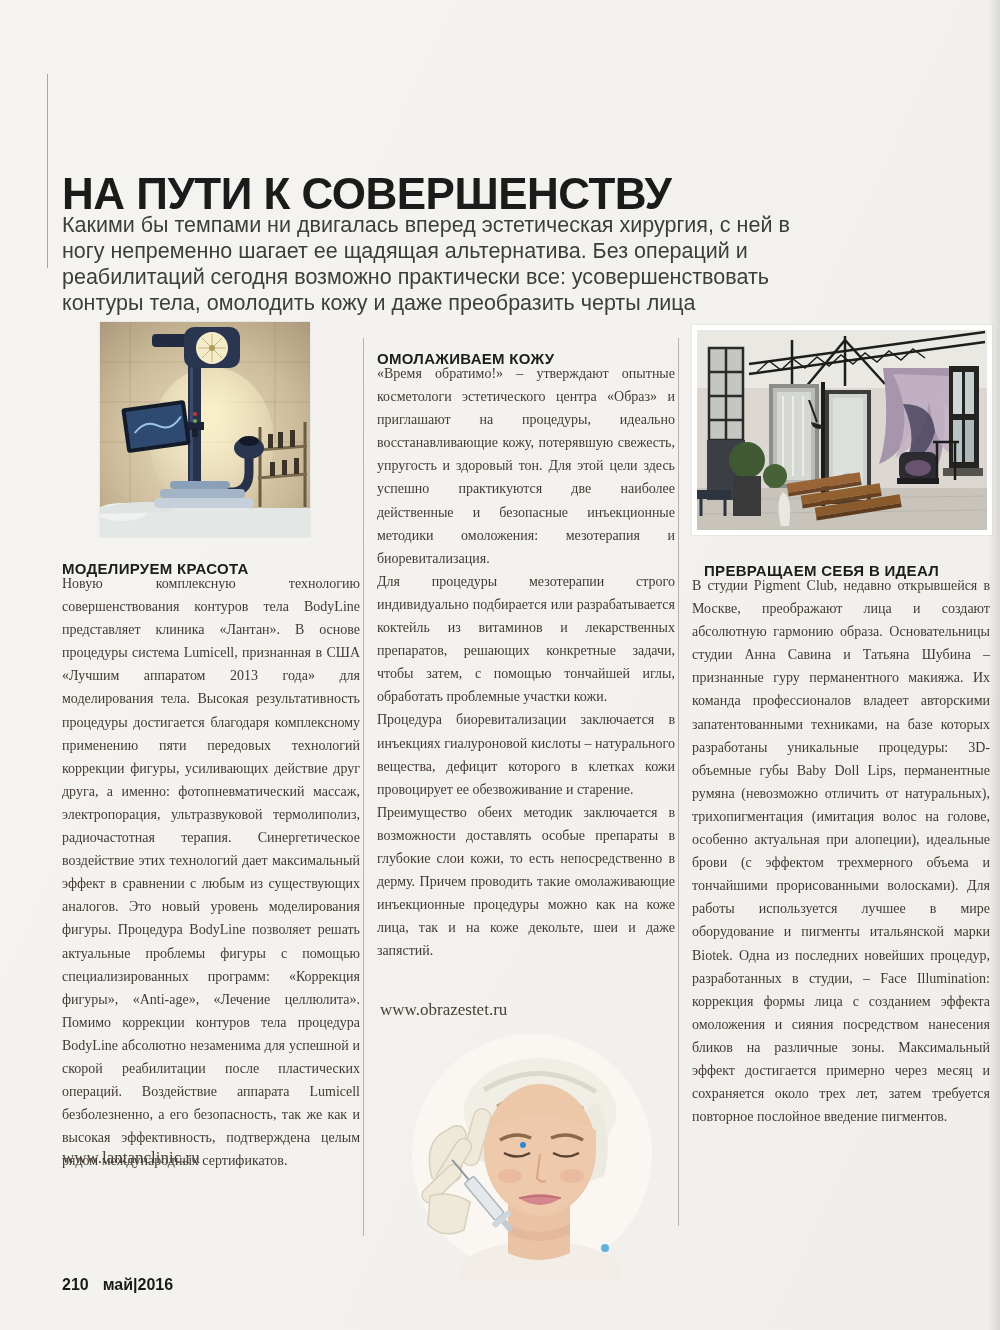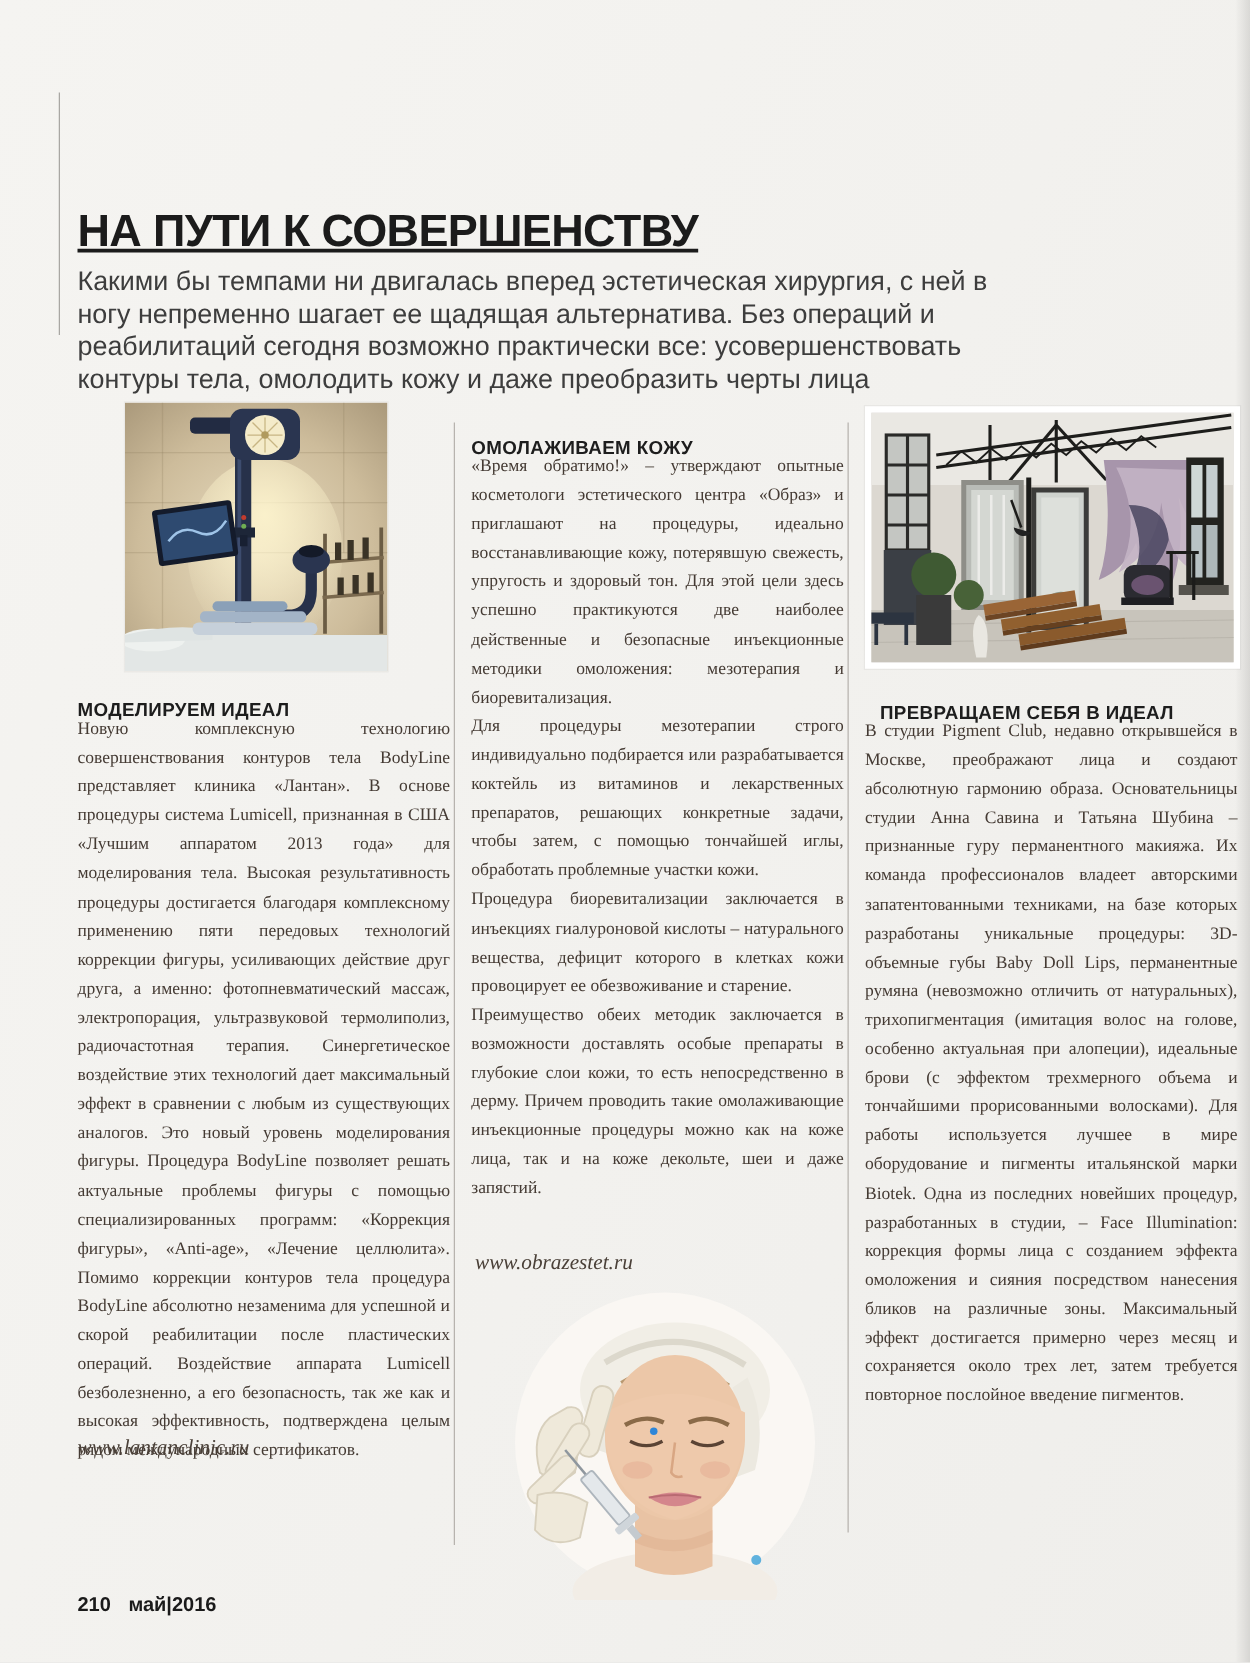--- a/index.html
+++ b/index.html
@@ -12,34 +12,34 @@
   .masthead{position:absolute;left:35px;top:20px;width:957px;height:53px;
         border-top:1px solid #8f8d8a;border-bottom:1px solid #8f8d8a;}
   .masthead .section{position:absolute;left:20px;top:17px;font-size:14px;color:#6e6e6e;
         letter-spacing:7px;}
   .masthead .vrule{position:absolute;top:0;height:100%;width:1px;background:#8f8d8a;}
   .masthead .vrule.a{left:205px;} .masthead .vrule.b{left:209px;}
   .masthead .category{position:absolute;left:228px;top:16px;font-size:15px;font-weight:bold;
         color:#141414;letter-spacing:1px;}
   .left-rule{position:absolute;left:47px;top:74px;width:1px;height:194px;background:#a9a7a3;}
   
-  .hero-title{position:absolute;left:62px;top:140px;font-size:36px;font-weight:bold;
-        color:#1b1b1b;letter-spacing:-0.5px;text-decoration:underline;}
+  .hero-title{position:absolute;left:62px;top:140px;font-size:44px;font-weight:bold;
+        color:#1b1b1b;letter-spacing:-0.5px;}
   .hero-lead{position:absolute;left:62px;top:190px;width:745px;font-size:21.5px;
         line-height:26px;color:#3d3d3d;}
   
   .col-divider{position:absolute;top:338px;width:1px;background:#b7b3ae;}
   .col-divider.d1{left:363px;height:898px;}
   .col-divider.d2{left:678px;height:888px;}
   .col-heading{position:absolute;font-size:15px;font-weight:bold;color:#1d1d1d;
         letter-spacing:.3px;}
   .col-body{position:absolute;width:298px;font-family:"Liberation Serif",serif;
         font-size:14px;line-height:23.1px;color:#443a33;text-align:justify;
         white-space:pre-line;}
-  .col-url{position:absolute;font-family:"Liberation Serif",serif;font-style:italic;
+  .col-url{position:absolute;font-family:"Liberation Serif",serif;
         font-size:17px;color:#4a4038;}
   
   figure{margin:0;padding:0;}
   .fig{position:absolute;background:#fff;box-shadow:0 0 0 1px rgba(0,0,0,0.04);}
   .fig svg{display:block;}
   .fig-device{left:100px;top:322px;}
   .fig-interior{left:692px;top:325px;padding:5px;}
   .fig-portrait{left:372px;top:1028px;background:transparent;box-shadow:none;}
   
   .folio{position:absolute;left:62px;top:1276px;font-size:16px;font-weight:bold;color:#1a1a1a;}
@@ -129,21 +129,21 @@
         <path d="M101,170 L134,170 Q149,168 149,150 L149,134" stroke="#27314a" stroke-width="9" fill="none"></path>
         <ellipse cx="149" cy="126" rx="15" ry="11" fill="#2a3550"></ellipse>
         <ellipse cx="149" cy="119" rx="10" ry="5" fill="#141a28"></ellipse>
 
         <rect x="70" y="159" width="60" height="8" rx="4" fill="#8aa0b8"></rect>
         <rect x="60" y="167" width="85" height="9" rx="4" fill="#a3b4c7"></rect>
         <rect x="54" y="176" width="100" height="10" rx="5" fill="#c6d0da"></rect>
       </g>
     </svg>
   </figure>
-  <h2 class="col-heading" style="left:62px;top:548px;">МОДЕЛИРУЕМ ИДЕАЛ</h2>
+  <h2 class="col-heading" style="left:62px;top:548px;">МОДЕЛИРУЕМ КРАСОТА</h2>
   <div class="col-body" style="left:62px;top:572px;">Новую комплексную технологию совершенствования контуров тела BodyLine представляет клиника «Лантан». В основе процедуры система Lumicell, признанная в США «Лучшим аппаратом 2013 года» для моделирования тела. Высокая результативность процедуры достигается благодаря комплексному применению пяти передовых технологий коррекции фигуры, усиливающих действие друг друга, а именно: фотопневматический массаж, электропорация, ультразвуковой термолиполиз, радиочастотная терапия. Синергетическое воздействие этих технологий дает максимальный эффект в сравнении с любым из существующих аналогов. Это новый уровень моделирования фигуры. Процедура BodyLine позволяет решать актуальные проблемы фигуры с помощью специализированных программ: «Коррекция фигуры», «Anti-age», «Лечение целлюлита». Помимо коррекции контуров тела процедура BodyLine абсолютно незаменима для успешной и скорой реабилитации после пластических операций. Воздействие аппарата Lumicell безболезненно, а его безопасность, так же как и высокая эффективность, подтверждена целым рядом международных сертификатов.</div>
   <span class="col-url" style="left:62px;top:1148px;">www.lantanclinic.ru</span>
 
   <h2 class="col-heading" style="left:377px;top:338px;">ОМОЛАЖИВАЕМ КОЖУ</h2>
   <div class="col-body" style="left:377px;top:362px;">«Время обратимо!» – утверждают опытные косметологи эстетического центра «Образ» и приглашают на процедуры, идеально восстанавливающие кожу, потерявшую свежесть, упругость и здоровый тон. Для этой цели здесь успешно практикуются две наиболее действенные и безопасные инъекционные методики омоложения: мезотерапия и биоревитализация.
 Для процедуры мезотерапии строго индивидуально подбирается или разрабатывается коктейль из витаминов и лекарственных препаратов, решающих конкретные задачи, чтобы затем, с помощью тончайшей иглы, обработать проблемные участки кожи.
 Процедура биоревитализации заключается в инъекциях гиалуроновой кислоты – натурального вещества, дефицит которого в клетках кожи провоцирует ее обезвоживание и старение.
 Преимущество обеих методик заключается в возможности доставлять особые препараты в глубокие слои кожи, то есть непосредственно в дерму. Причем проводить такие омолаживающие инъекционные процедуры можно как на коже лица, так и на коже декольте, шеи и даже запястий.</div>
   <span class="col-url" style="left:380px;top:1000px;">www.obrazestet.ru</span>
   <figure class="fig fig-portrait">

